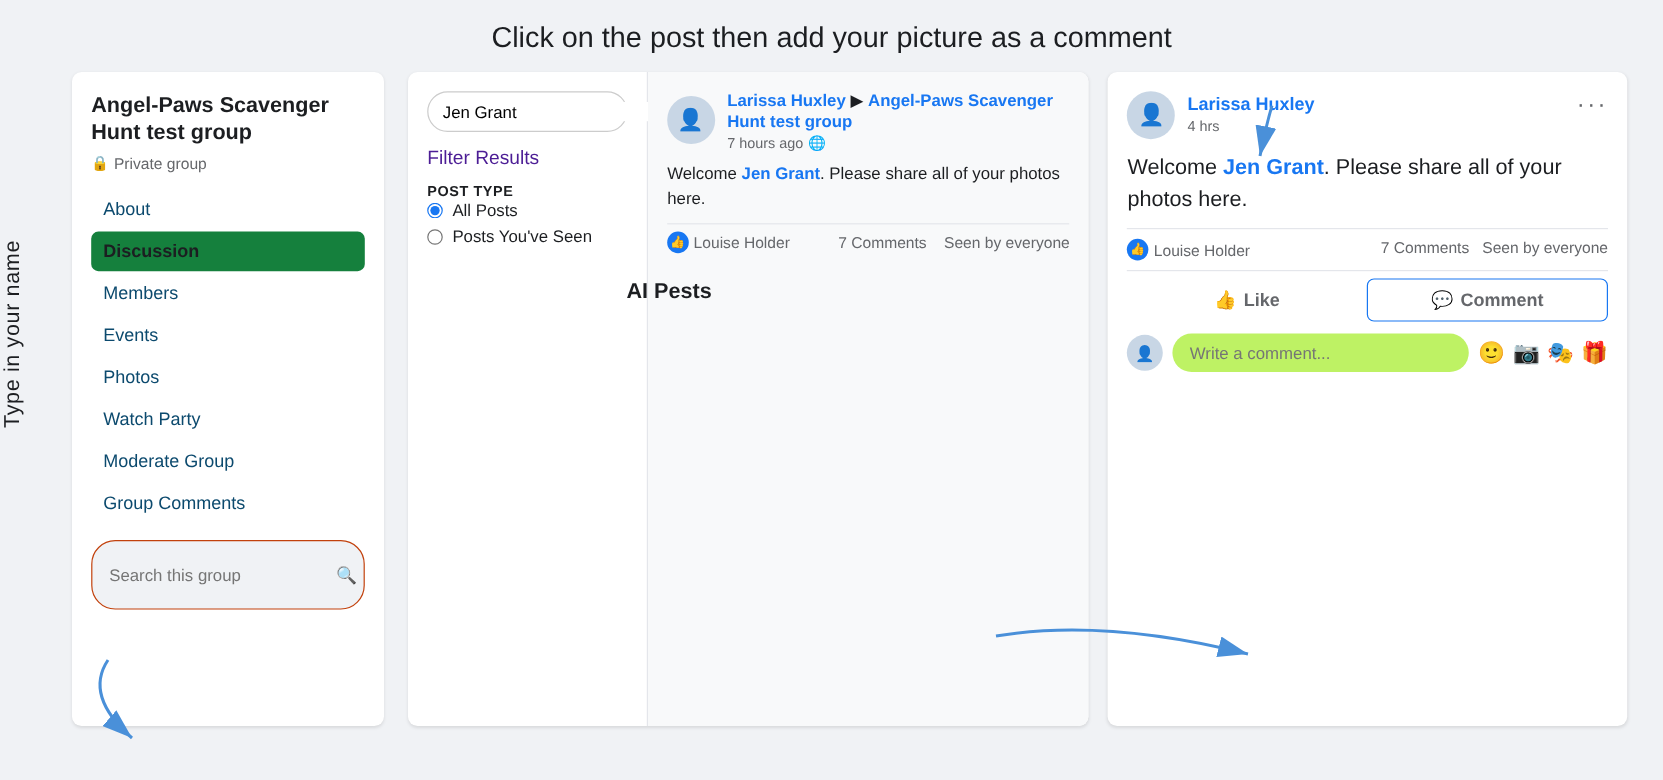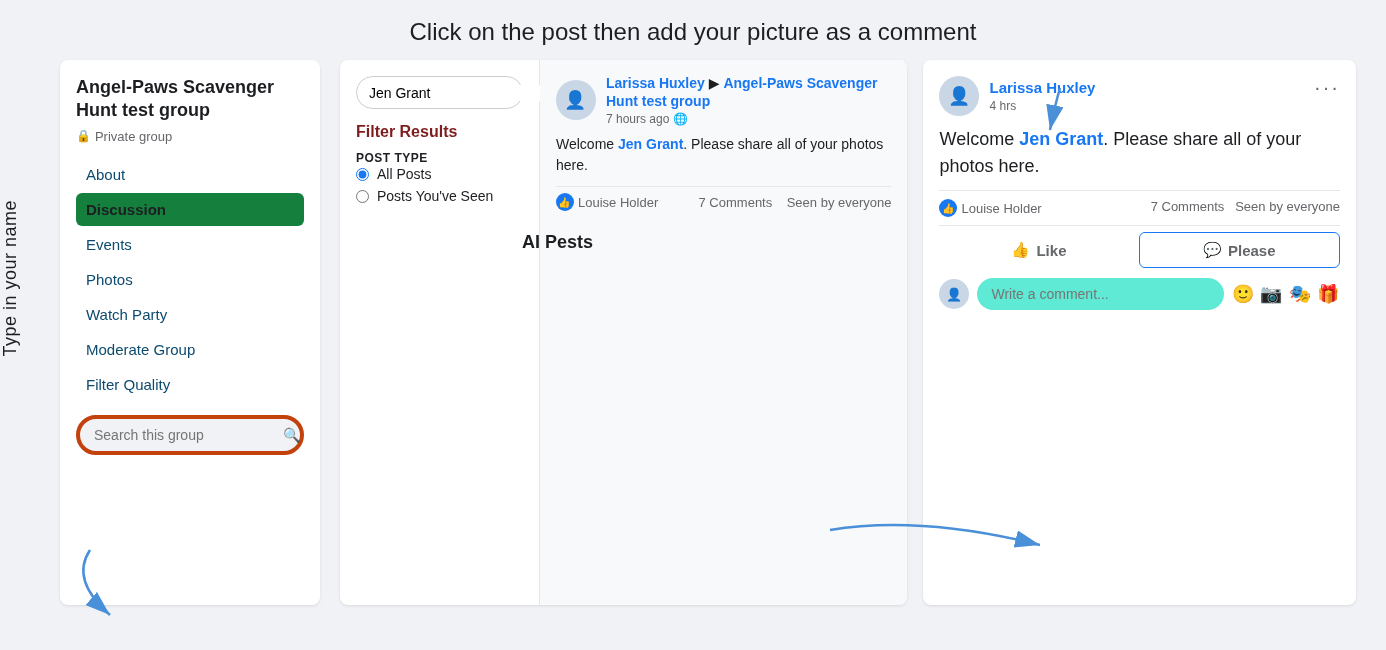--- a/index.html
+++ b/index.html
@@ -96,23 +96,23 @@
       font-weight: 700;
       color: #1c1e21;
     }
 
     .sidebar-search {
       margin-top: 14px;
       display: flex;
       align-items: center;
       background: #f0f2f5;
       border-radius: 20px;
-      padding: 8px 14px;
+      padding: 20px 14px;
       gap: 8px;
-      border: 4px solid #c2410c;
+      border: 1px solid #c2410c;
     }
 
     .sidebar-search input {
       border: none;
       background: transparent;
       font-size: 14px;
       color: #65676b;
       outline: none;
       flex: 1;
     }
@@ -157,22 +157,22 @@
 
     .search-input-row input {
       border: none;
       outline: none;
       font-size: 14px;
       flex: 1;
     }
 
     .filter-results-label {
       font-size: 16px;
-      font-weight: 700;
-      color: #7f1d1d;
+      font-weight: 400;
+      color: #4c1d95;
       margin-bottom: 10px;
     }
 
     .post-type-label {
       font-size: 12px;
       font-weight: 700;
       color: #1c1e21;
       text-transform: uppercase;
       letter-spacing: 0.5px;
       margin-bottom: 1px;
@@ -383,21 +383,21 @@
 
     .comment-input-row {
       display: flex;
       align-items: center;
       gap: 8px;
       margin-top: 10px;
     }
 
     .comment-input {
       flex: 1;
-      background: #5eead4;
+      background: #bef264;
       border-radius: 20px;
       border: none;
       padding: 8px 14px;
       font-size: 14px;
       color: #65676b;
       outline: none;
     }
 
     .emoji-row {
       display: flex;
@@ -432,25 +432,26 @@
 
   <div class="sidebar">
     <div class="sidebar-group-name">Angel-Paws Scavenger Hunt test group</div>
     <div class="sidebar-private">
       <span class="lock-icon">🔒</span>
       <span>Private group</span>
     </div>
     <nav class="sidebar-nav">
       <div class="sidebar-nav-item">About</div>
       <div class="sidebar-nav-item active">Discussion</div>
+      <div class="sidebar-nav-item">Members</div>
       <div class="sidebar-nav-item">Events</div>
       <div class="sidebar-nav-item">Photos</div>
       <div class="sidebar-nav-item">Watch Party</div>
       <div class="sidebar-nav-item">Moderate Group</div>
-      <div class="sidebar-nav-item">Filter Quality</div>
+      <div class="sidebar-nav-item">Group Comments</div>
     </nav>
     <div class="sidebar-search">
       <input type="text" placeholder="Search this group" style="">
       <span class="sidebar-search-icon">🔍</span>
     </div>
   </div>
 
   <div class="content-area">
 
     <div class="search-panel">
@@ -530,21 +531,21 @@
             <span>Seen by everyone</span>
           </div>
         </div>
         <div class="post-actions">
           <button class="action-btn">
             <span>👍</span>
             <span>Like</span>
           </button>
           <button class="action-btn comment-btn">
             <span>💬</span>
-            <span>Please</span>
+            <span>Comment</span>
           </button>
         </div>
         <div class="comment-input-row">
           <div class="avatar-small">👤</div>
           <input class="comment-input" type="text" placeholder="Write a comment..." style="">
           <div class="emoji-row">
             <span class="emoji-btn">🙂</span>
             <span class="emoji-btn">📷</span>
             <span class="emoji-btn">🎭</span>
             <span class="emoji-btn">🎁</span>

